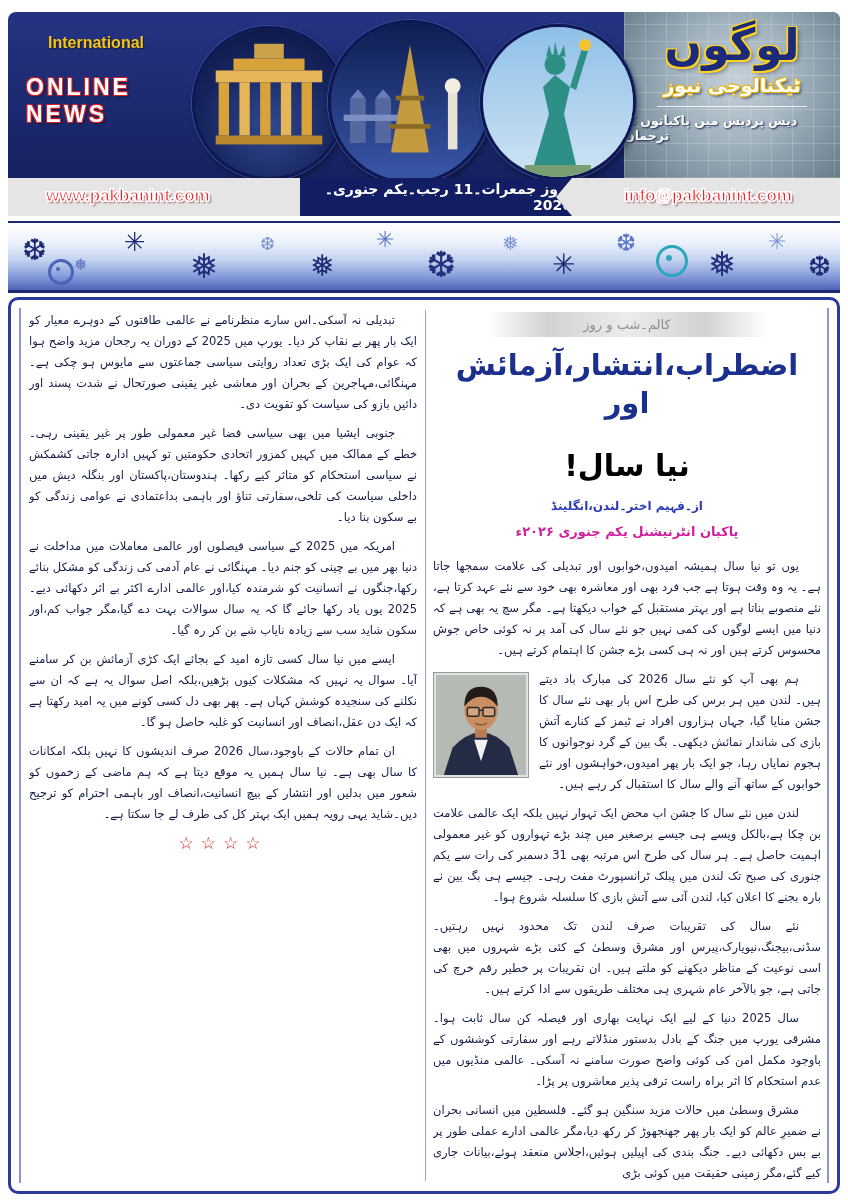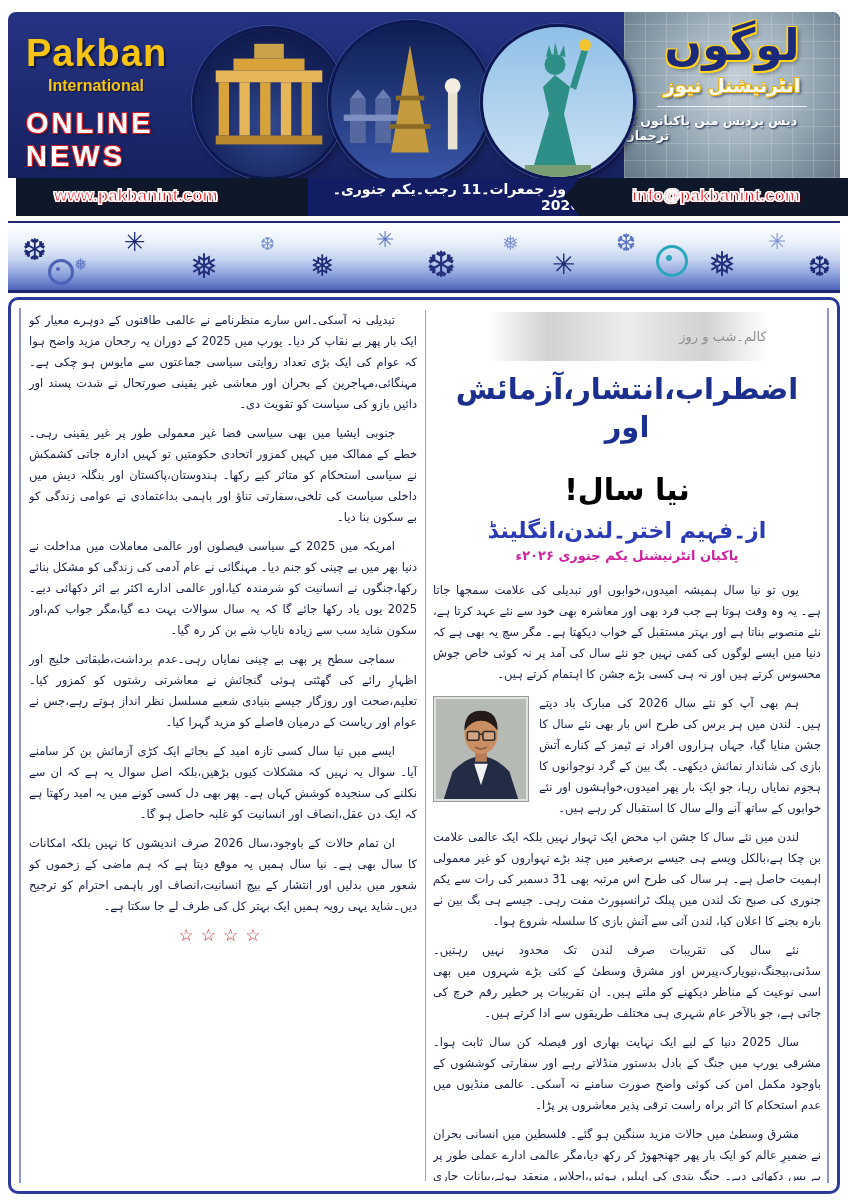--- a/index.html
+++ b/index.html
@@ -8,42 +8,42 @@
   
   .header{position:absolute;left:8px;top:12px;width:832px;height:166px;
           background:linear-gradient(180deg,#253383 0%,#1c296f 60%,#16215f 100%);
           border-radius:8px 8px 0 0;overflow:hidden;}
   .logo-left{position:absolute;left:18px;top:20px;width:190px;z-index:3;
              font-family:"Liberation Sans",sans-serif;}
   .logo-title{font-size:38px;font-weight:bold;color:#f7c411;letter-spacing:1px;
               text-shadow:2px 2px 2px rgba(0,0,0,.5);}
   .logo-sub{font-size:16px;font-weight:bold;color:#f7c411;margin-top:2px;margin-left:22px;
             text-shadow:1px 1px 1px rgba(0,0,0,.5);}
-  .logo-tag{font-size:29px;font-weight:bold;color:#ffffff;letter-spacing:3px;margin-top:12px;
+  .logo-tag{font-size:23px;font-weight:bold;color:#ffffff;letter-spacing:3px;margin-top:22px;
             text-shadow:1px 1px 0 #d81b21,-1px -1px 0 #d81b21,1px -1px 0 #d81b21,-1px 1px 0 #d81b21,2px 2px 3px rgba(0,0,0,.4);}
   .photo-circle{position:absolute;border-radius:50%;border:3px solid #0e1850;overflow:hidden;z-index:2;
                 box-shadow:0 0 0 1px #3a4c9e,2px 3px 6px rgba(0,0,0,.45);}
   .pc1{left:184px;top:14px;width:148px;height:148px;}
   .pc2{left:320px;top:8px;width:158px;height:158px;z-index:3;}
   .pc3{left:472px;top:12px;width:150px;height:150px;z-index:4;}
   .photo-circle svg{display:block;width:100%;height:100%;}
   .globe{position:absolute;right:0;top:0;width:216px;height:166px;z-index:1;
          background:
            repeating-linear-gradient(0deg,rgba(255,255,255,.18) 0 1px,transparent 1px 17px),
            repeating-linear-gradient(90deg,rgba(255,255,255,.18) 0 1px,transparent 1px 21px),
            radial-gradient(circle at 52% 42%,#c6d0d8 0%,#a3b4c0 40%,#8397a4 68%,#627582 100%);
          display:flex;flex-direction:column;align-items:center;justify-content:flex-start;}
   .globe-title{margin-top:10px;font-size:44px;font-weight:bold;color:#1b2a7a;line-height:1.05;
                text-shadow:1.5px 1.5px 0 #ffd21f,-1.5px -1.5px 0 #ffd21f,1.5px -1.5px 0 #ffd21f,-1.5px 1.5px 0 #ffd21f,3px 3px 4px rgba(0,0,0,.35);}
   .globe-sub{margin-top:6px;font-size:19px;font-weight:bold;color:#ffffff;
              text-shadow:1px 1px 0 #e8b50c,-1px -1px 0 #e8b50c,1px -1px 0 #e8b50c,-1px 1px 0 #e8b50c,2px 2px 3px rgba(10,20,60,.7);}
   .globe-rule{width:150px;height:1px;background:rgba(255,255,255,.8);margin:10px 0 6px 0;}
   .globe-tag{font-size:12.5px;font-weight:bold;color:#ffffff;text-shadow:1px 1px 2px rgba(10,20,60,.9);}
   
-  .banner{position:absolute;left:8px;top:178px;width:832px;height:38px;background:#0f172a;z-index:5;margin-left:8px;}
+  .banner{position:absolute;left:8px;top:178px;width:832px;height:38px;background:#e5e5e5;z-index:5;}
   .site-link,.mail-link{position:absolute;top:8px;font-family:"Liberation Sans",sans-serif;
       font-size:17px;font-weight:bold;color:#e8232a;
       -webkit-text-stroke:1px #ffffff;
       text-shadow:0 0 1px #fff,1px 1px 0 #fff,-1px -1px 0 #fff,1px -1px 0 #fff,-1px 1px 0 #fff,2px 2px 2px rgba(120,0,0,.6);}
   .site-link{left:38px;}
   .mail-link{right:48px;padding-left:30px;}
   .ribbon{position:absolute;left:292px;top:0;width:272px;height:38px;background:#121d63;
           clip-path:polygon(0 0,100% 0,calc(100% - 16px) 50%,100% 100%,0 100%);
           display:flex;align-items:center;justify-content:center;}
   .ribbon-text{direction:rtl;color:#ffffff;font-size:14px;font-weight:bold;padding-left:16px;}
@@ -77,39 +77,38 @@
            border:3px solid #2b3a9b;border-radius:10px;background:#ffffff;overflow:hidden;}
   .inner-line-left{position:absolute;left:8px;top:8px;bottom:8px;width:2px;background:#8e98cf;}
   .inner-line-right{position:absolute;right:8px;top:8px;bottom:8px;width:2px;background:#8e98cf;}
   .col-divider{position:absolute;left:414px;top:10px;bottom:10px;width:1px;background:#9aa4d0;}
   .col{position:absolute;top:10px;height:calc(100% - 20px);width:388px;overflow:hidden;
        direction:rtl;text-align:justify;color:#161e47;font-size:11.5px;line-height:21px;}
   .col-right{right:16px;}
   .col-left{left:18px;}
   .body-para{margin:0 0 8px 0;text-indent:22px;}
   
-  .kicker{width:72%;margin:2px auto 10px auto;text-align:right;color:#8f8f8f;font-size:13px;padding:14px 0;
+  .kicker{width:72%;margin:2px auto 10px auto;text-align:center;color:#8f8f8f;font-size:13px;padding:2px 0;
           background:linear-gradient(90deg,rgba(205,205,205,0) 0%,#d2d2d2 22%,#ececec 50%,#d2d2d2 78%,rgba(205,205,205,0) 100%);}
   .headline{text-align:center;color:#1b2f8e;font-weight:bold;font-size:29px;line-height:1.3;margin:10px 0 2px 0;}
   .headline2{text-align:center;color:#000000;font-weight:bold;font-size:30px;line-height:1.2;margin:26px 0 12px 0;}
-  .byline{text-align:center;color:#2a3bb5;font-weight:bold;font-size:22px;margin:6px 0 4px 0;}
+  .byline{text-align:center;color:#2a3bb5;font-weight:bold;font-size:12px;margin:6px 0 4px 0;}
   .dateline{text-align:center;color:#cf1f9e;font-size:13px;font-weight:bold;margin:2px 0 14px 0;}
   .author-photo{float:left;width:96px;height:106px;margin:3px 10px 3px 0;background:#dfe3df;
                 border:1px solid #9a9a9a;padding:2px;box-sizing:border-box;}
   .author-photo svg{display:block;width:100%;height:100%;}
   .stars{text-align:center;color:#cc2a2a;font-size:17px;letter-spacing:7px;margin-top:8px;}
 </style>
 </head>
 <body>
 
 <div class="page">
 
   <div class="header">
     <div class="logo-left">
-      <div class="logo-title">Pakban</div>
       <div class="logo-sub">International</div>
       <div class="logo-tag">ONLINE NEWS</div>
     </div>
 
     <div class="photo-circle pc1">
       <svg viewBox="0 0 100 100">
         <defs>
             <radialGradient id="g1" cx="50%" cy="65%" r="75%">
           <stop offset="0%" stop-color="#31488f"></stop>
               <stop offset="60%" stop-color="#16255f"></stop>
@@ -167,21 +166,21 @@
         <polygon points="47,18 48,10 50,18" fill="#2e8f86"></polygon>
         <polygon points="51,19 54,12 55,20" fill="#2e8f86"></polygon>
         <polygon points="58,40 66,14 70,16 62,42" fill="#2e8f86"></polygon>
         <circle cx="68" cy="12" r="4" fill="#f4c430"></circle>
         <rect x="28" y="92" width="44" height="8" fill="#7a9e74"></rect>
       </svg>
     </div>
 
     <div class="globe">
       <div class="globe-title">لوگوں</div>
-      <div class="globe-sub">انٹرنیشنل نیوز</div>
+      <div class="globe-sub">ٹیکنالوجی نیوز</div>
       <div class="globe-rule"></div>
       <div class="globe-tag">دیس پردیس میں پاکبانوں کا ترجمان</div>
     </div>
   </div>
 
   <div class="banner">
     <span class="site-link">www.pakbanint.com</span>
     <div class="ribbon">
       <span class="ribbon-text">بروز جمعرات۔11 رجب۔یکم جنوری۔2026</span>
     </div>
@@ -242,21 +241,20 @@
           <p class="body-para">سال 2025 دنیا کے لیے ایک نہایت بھاری اور فیصلہ کن سال ثابت ہوا۔ مشرقی یورپ میں جنگ کے بادل بدستور منڈلاتے رہے اور سفارتی کوششوں کے باوجود مکمل امن کی کوئی واضح صورت سامنے نہ آسکی۔ عالمی منڈیوں میں عدم استحکام کا اثر براہ راست ترقی پذیر معاشروں پر پڑا۔</p>
           <p class="body-para">مشرق وسطیٰ میں حالات مزید سنگین ہو گئے۔ فلسطین میں انسانی بحران نے ضمیرِ عالم کو ایک بار پھر جھنجھوڑ کر رکھ دیا،مگر عالمی ادارے عملی طور پر بے بس دکھائی دیے۔ جنگ بندی کی اپیلیں ہوئیں،اجلاس منعقد ہوئے،بیانات جاری کیے گئے،مگر زمینی حقیقت میں کوئی بڑی</p>
         </div>
     </div>
 
     <div class="col col-left">
       <div>
           <p class="body-para">تبدیلی نہ آسکی۔اس سارے منظرنامے نے عالمی طاقتوں کے دوہرے معیار کو ایک بار پھر بے نقاب کر دیا۔ یورپ میں 2025 کے دوران یہ رجحان مزید واضح ہوا کہ عوام کی ایک بڑی تعداد روایتی سیاسی جماعتوں سے مایوس ہو چکی ہے۔مہنگائی،مہاجرین کے بحران اور معاشی غیر یقینی صورتحال نے شدت پسند اور دائیں بازو کی سیاست کو تقویت دی۔</p>
           <p class="body-para">جنوبی ایشیا میں بھی سیاسی فضا غیر معمولی طور پر غیر یقینی رہی۔ خطے کے ممالک میں کہیں کمزور اتحادی حکومتیں تو کہیں ادارہ جاتی کشمکش نے سیاسی استحکام کو متاثر کیے رکھا۔ ہندوستان،پاکستان اور بنگلہ دیش میں داخلی سیاست کی تلخی،سفارتی تناؤ اور باہمی بداعتمادی نے عوامی زندگی کو بے سکون بنا دیا۔</p>
           <p class="body-para">امریکہ میں 2025 کے سیاسی فیصلوں اور عالمی معاملات میں مداخلت نے دنیا بھر میں بے چینی کو جنم دیا۔ مہنگائی نے عام آدمی کی زندگی کو مشکل بنائے رکھا،جنگوں نے انسانیت کو شرمندہ کیا،اور عالمی ادارے اکثر بے اثر دکھائی دیے۔ 2025 یوں یاد رکھا جائے گا کہ یہ سال سوالات بہت دے گیا،مگر جواب کم،اور سکون شاید سب سے زیادہ نایاب شے بن کر رہ گیا۔</p>
-          <p class="body-para">سماجی سطح پر بھی بے چینی نمایاں رہی۔عدم برداشت،طبقاتی خلیج اور اظہارِ رائے کی گھٹتی ہوئی گنجائش نے معاشرتی رشتوں کو کمزور کیا۔ تعلیم،صحت اور روزگار جیسے بنیادی شعبے مسلسل نظر انداز ہوتے رہے،جس نے عوام اور ریاست کے درمیان فاصلے کو مزید گہرا کیا۔</p>
           <p class="body-para">ایسے میں نیا سال کسی تازہ امید کے بجائے ایک کڑی آزمائش بن کر سامنے آیا۔ سوال یہ نہیں کہ مشکلات کیوں بڑھیں،بلکہ اصل سوال یہ ہے کہ ان سے نکلنے کی سنجیدہ کوشش کہاں ہے۔ پھر بھی دل کسی کونے میں یہ امید رکھتا ہے کہ ایک دن عقل،انصاف اور انسانیت کو غلبہ حاصل ہو گا۔</p>
           <p class="body-para">ان تمام حالات کے باوجود،سال 2026 صرف اندیشوں کا نہیں بلکہ امکانات کا سال بھی ہے۔ نیا سال ہمیں یہ موقع دیتا ہے کہ ہم ماضی کے زخموں کو شعور میں بدلیں اور انتشار کے بیچ انسانیت،انصاف اور باہمی احترام کو ترجیح دیں۔شاید یہی رویہ ہمیں ایک بہتر کل کی طرف لے جا سکتا ہے۔</p>
         </div>
       <div class="stars">☆☆☆☆</div>
     </div>
   </div>
 
 </div>
 
 </body></html>

